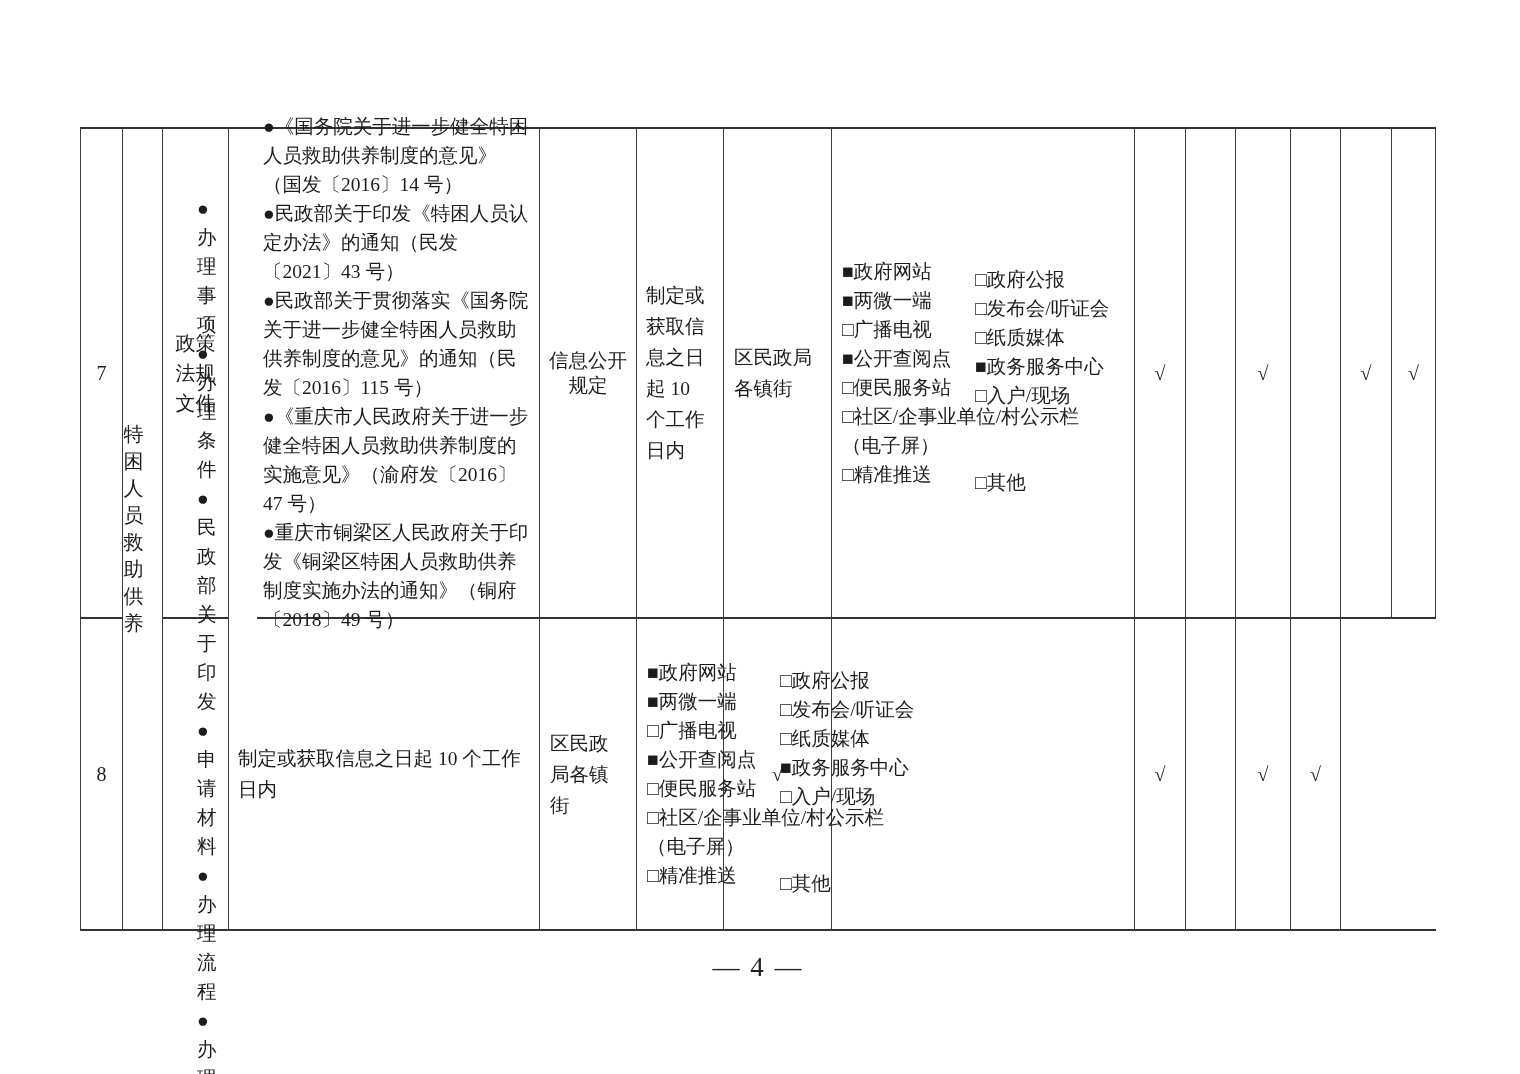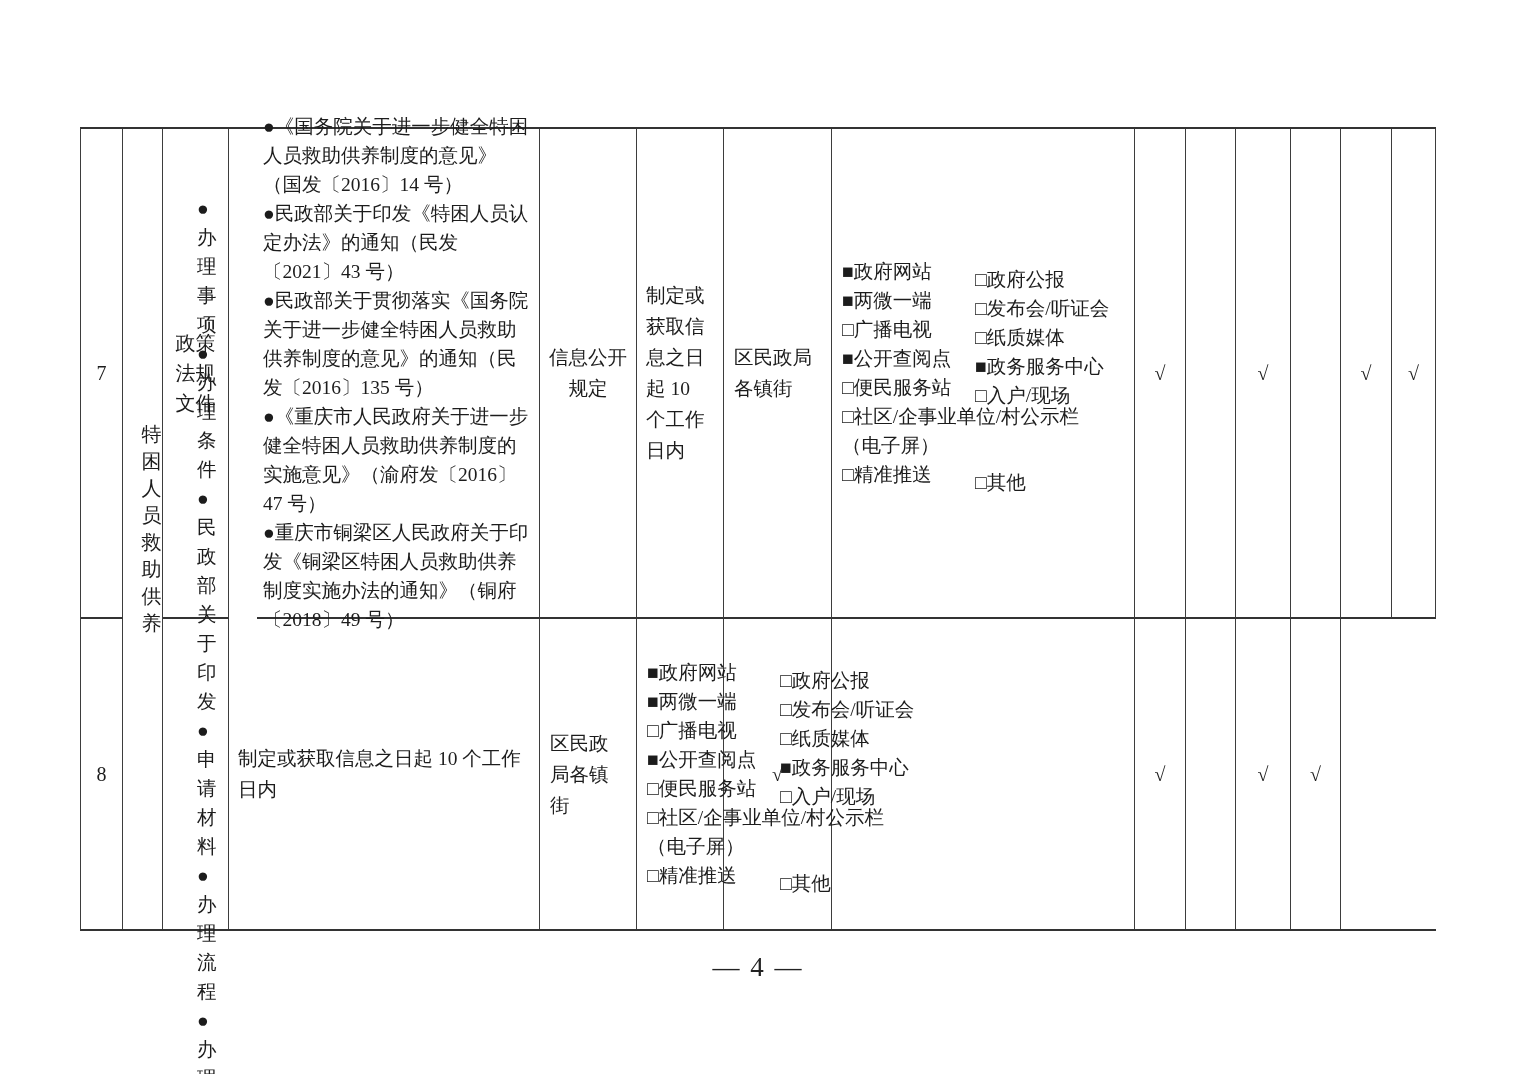--- a/index.html
+++ b/index.html
@@ -28,21 +28,21 @@
     font-size: 19.5px;
     line-height: 29px;
   }
   .c { border-right: 1px solid #3d3d3d; }
   .hb { border-bottom: 2px solid #333333; }
   .cat-cell {
     grid-column: 2;
     grid-row: 1 / 3;
     display: flex;
     align-items: center;
-    justify-content: flex-end;
+    justify-content: flex-start;
   }
   .cat-text {
     width: 21px;
     text-align: center;
     font-size: 20px;
     line-height: 27px;
     word-break: break-all;
   }
   .num {
     display: flex;
@@ -68,21 +68,21 @@
     justify-content: center;
     padding: 0 6px;
     text-align: left;
     margin-left: 28px;
   }
   .basis7 {
     display: flex;
     align-items: center;
     text-align: center;
     padding: 0 8px;
-    line-height: 31px;
+    line-height: 25px;
   }
   .basis8 {
     display: flex;
     align-items: center;
     padding: 0 8px;
     line-height: 31px;
   }
   .time {
     display: flex;
     align-items: center;
@@ -143,21 +143,21 @@
       <div class="cat-text">特困人员救助供养</div>
     </div>
 
     <div class="c hb subcat">
       <span>政策法规文件</span>
     </div>
 
     <div class="c hb content">
       <div>●《国务院关于进一步健全特困人员救助供养制度的意见》（国发〔2016〕14 号）</div>
       <div>●民政部关于印发《特困人员认定办法》的通知（民发〔2021〕43 号）</div>
-      <div>●民政部关于贯彻落实《国务院关于进一步健全特困人员救助供养制度的意见》的通知（民发〔2016〕135 号）</div>
+      <div>●民政部关于贯彻落实《国务院关于进一步健全特困人员救助供养制度的意见》的通知（民发〔2016〕115 号）</div>
       <div>●《重庆市人民政府关于进一步健全特困人员救助供养制度的实施意见》（渝府发〔2016〕47 号）</div>
       <div>●重庆市铜梁区人民政府关于印发《铜梁区特困人员救助供养制度实施办法的通知》（铜府〔2018〕49 号）</div>
     </div>
 
     <div class="c hb basis7">
       <span>信息公开规定</span>
     </div>
 
     <div class="c hb time">
       <span>制定或获取信息之日起 10 个工作日内</span>

